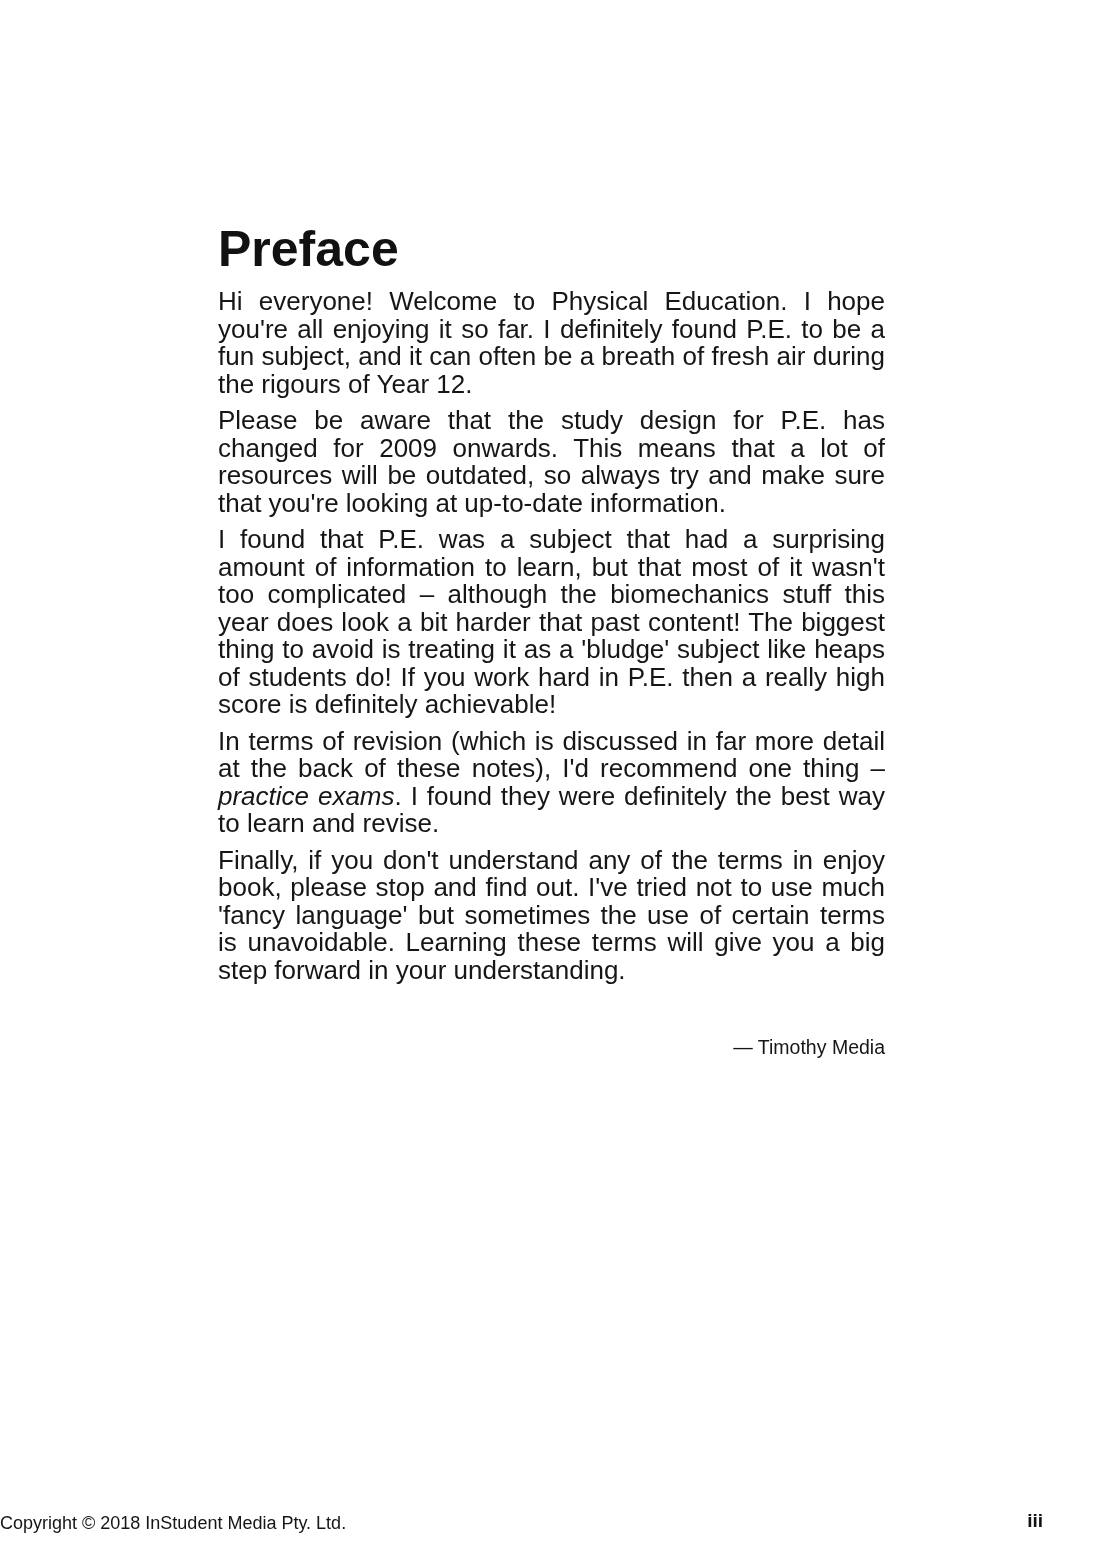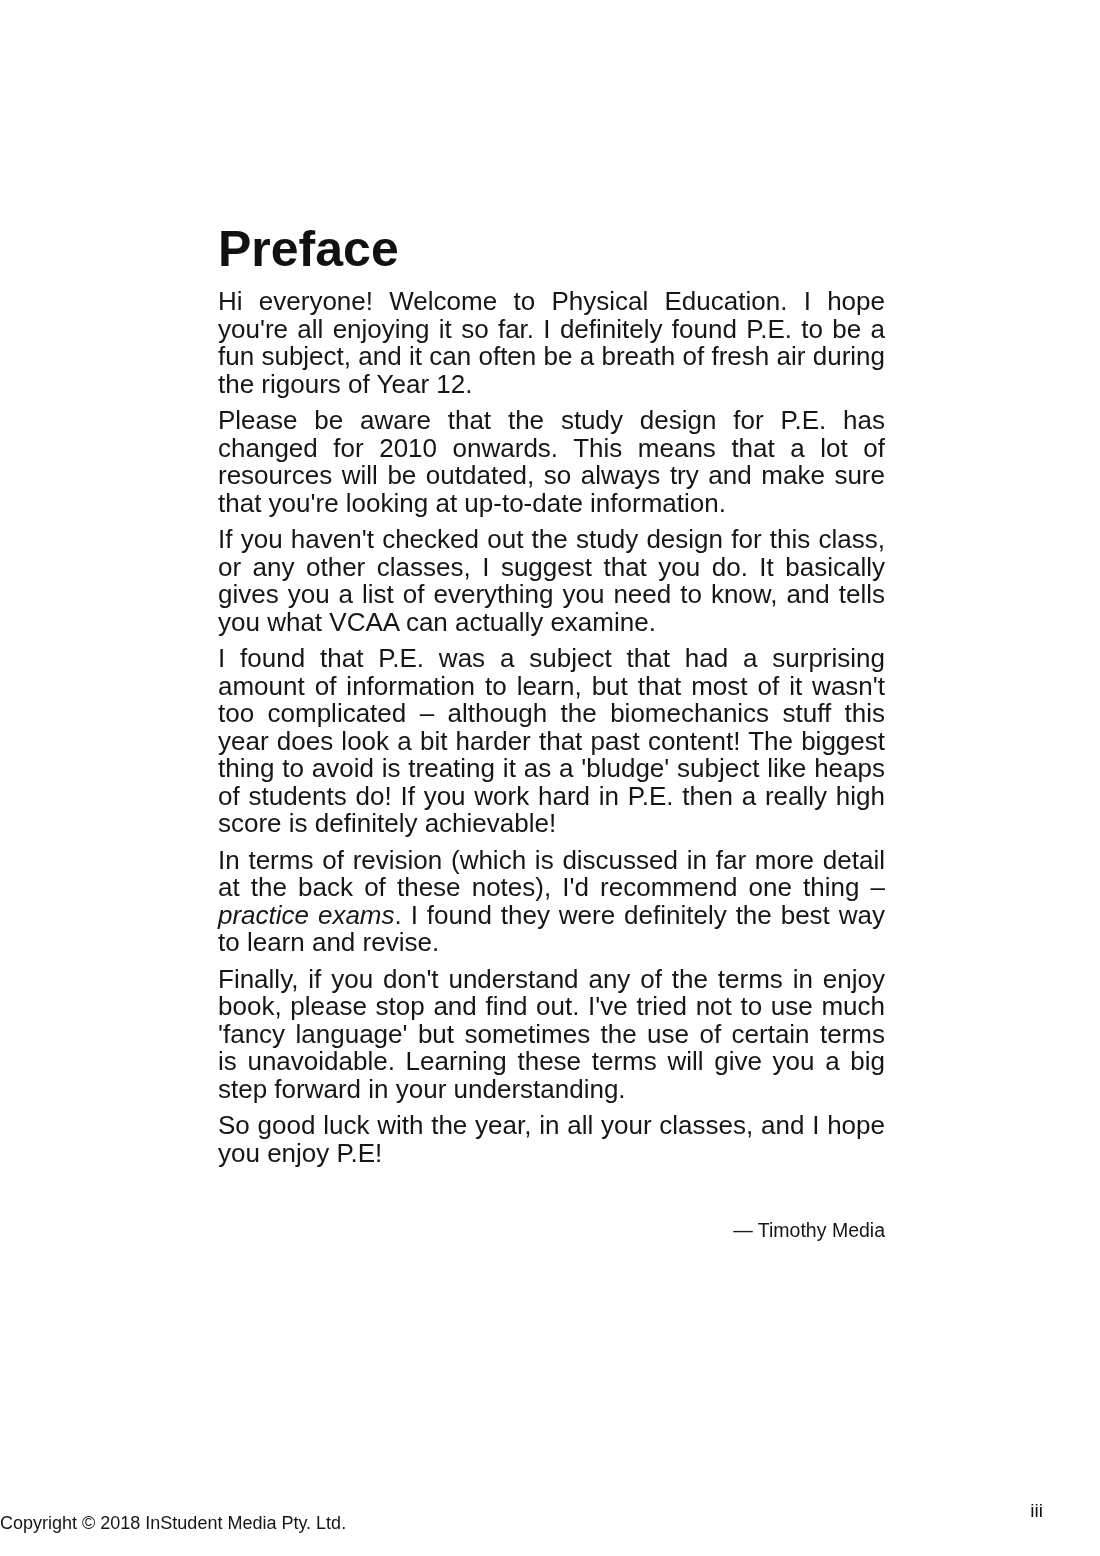--- a/index.html
+++ b/index.html
@@ -49,49 +49,47 @@
     left: 0;
     right: 8px;
     bottom: 22px;
     font-size: 18px;
     line-height: 22px;
     color: #161616;
   }
   .page-number {
     position: absolute;
     right: 85px;
-    bottom: 34px;
+    bottom: 24px;
     font-size: 19px;
     line-height: 22px;
-    font-weight: 400;
+    font-weight: 700;
     color: #111111;
     margin-left: 34px;
   }
 </style>
 </head>
 <body>
 
 <div class="page">
   <div class="content">
     <h1 class="title">Preface</h1>
 
     <p class="body-par">Hi everyone! Welcome to Physical Education. I hope you're all enjoying it so far. I definitely found P.E. to be a fun subject, and it can often be a breath of fresh air during the rigours of Year 12.</p>
 
 
-    <p class="body-par">Please be aware that the study design for P.E. has changed for 2010 onwards. This means that a lot of resources will be outdated, so always try and make sure that you're looking at up-to-date information.</p>
+    <p class="body-par">Please be aware that the study design for P.E. has changed for 2009 onwards. This means that a lot of resources will be outdated, so always try and make sure that you're looking at up-to-date information.</p>
 
-    <p class="body-par">If you haven't checked out the study design for this class, or any other classes, I suggest that you do. It basically gives you a list of everything you need to know, and tells you what VCAA can actually examine.</p>
 
     <p class="body-par">I found that P.E. was a subject that had a surprising amount of information to learn, but that most of it wasn't too complicated – although the biomechanics stuff this year does look a bit harder that past content! The biggest thing to avoid is treating it as a 'bludge' subject like heaps of students do! If you work hard in P.E. then a really high score is definitely achievable!</p>
 
     <p class="body-par"><span>In terms of revision (which is discussed in far more detail at the back of these notes), I'd recommend one thing – </span><em>practice exams</em><span>. I found they were definitely the best way to learn and revise.</span></p>
 
     <p class="body-par">Finally, if you don't understand any of the terms in enjoy book, please stop and find out. I've tried not to use much 'fancy language' but sometimes the use of certain terms is unavoidable. Learning these terms will give you a big step forward in your understanding.</p>
 
-    <p class="body-par">So good luck with the year, in all your classes, and I hope you enjoy P.E!</p>
 
     <div class="signature">— Timothy Media</div>
   </div>
 
   <div class="footer-copyright">Copyright © 2018 InStudent Media Pty. Ltd.</div>
 
   <div class="page-number">iii</div>
 </div>
 
 </body></html>

